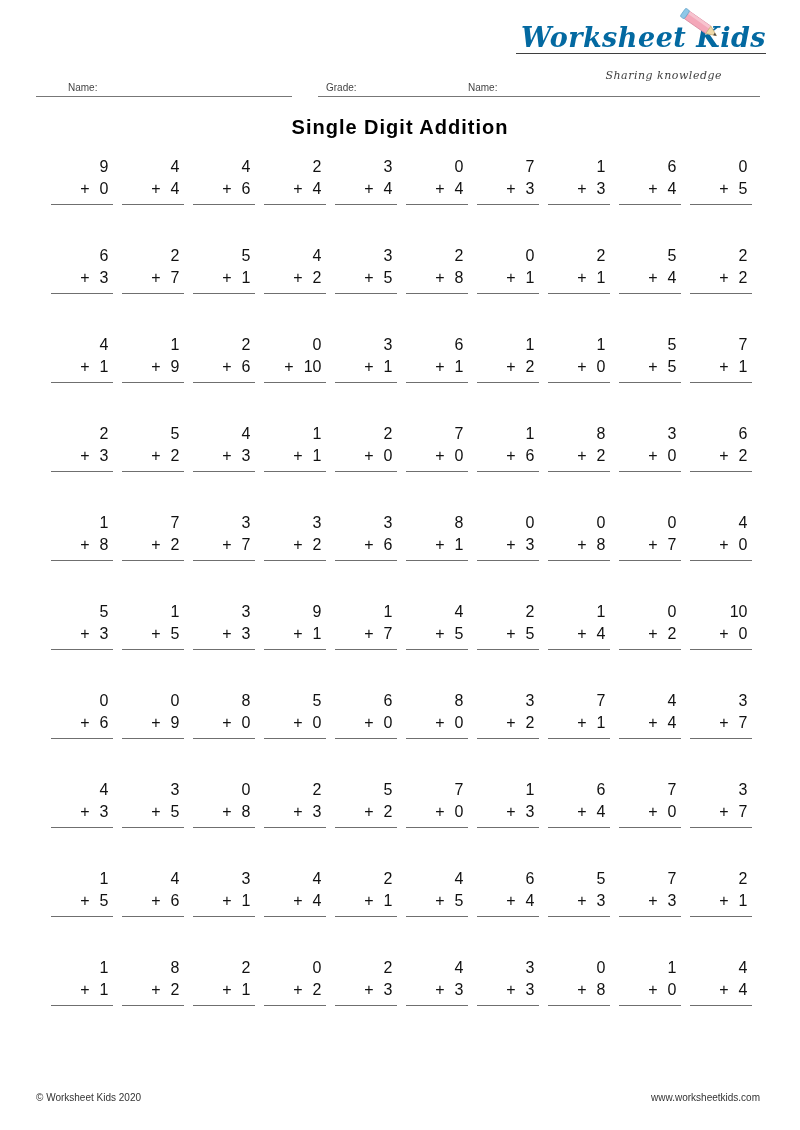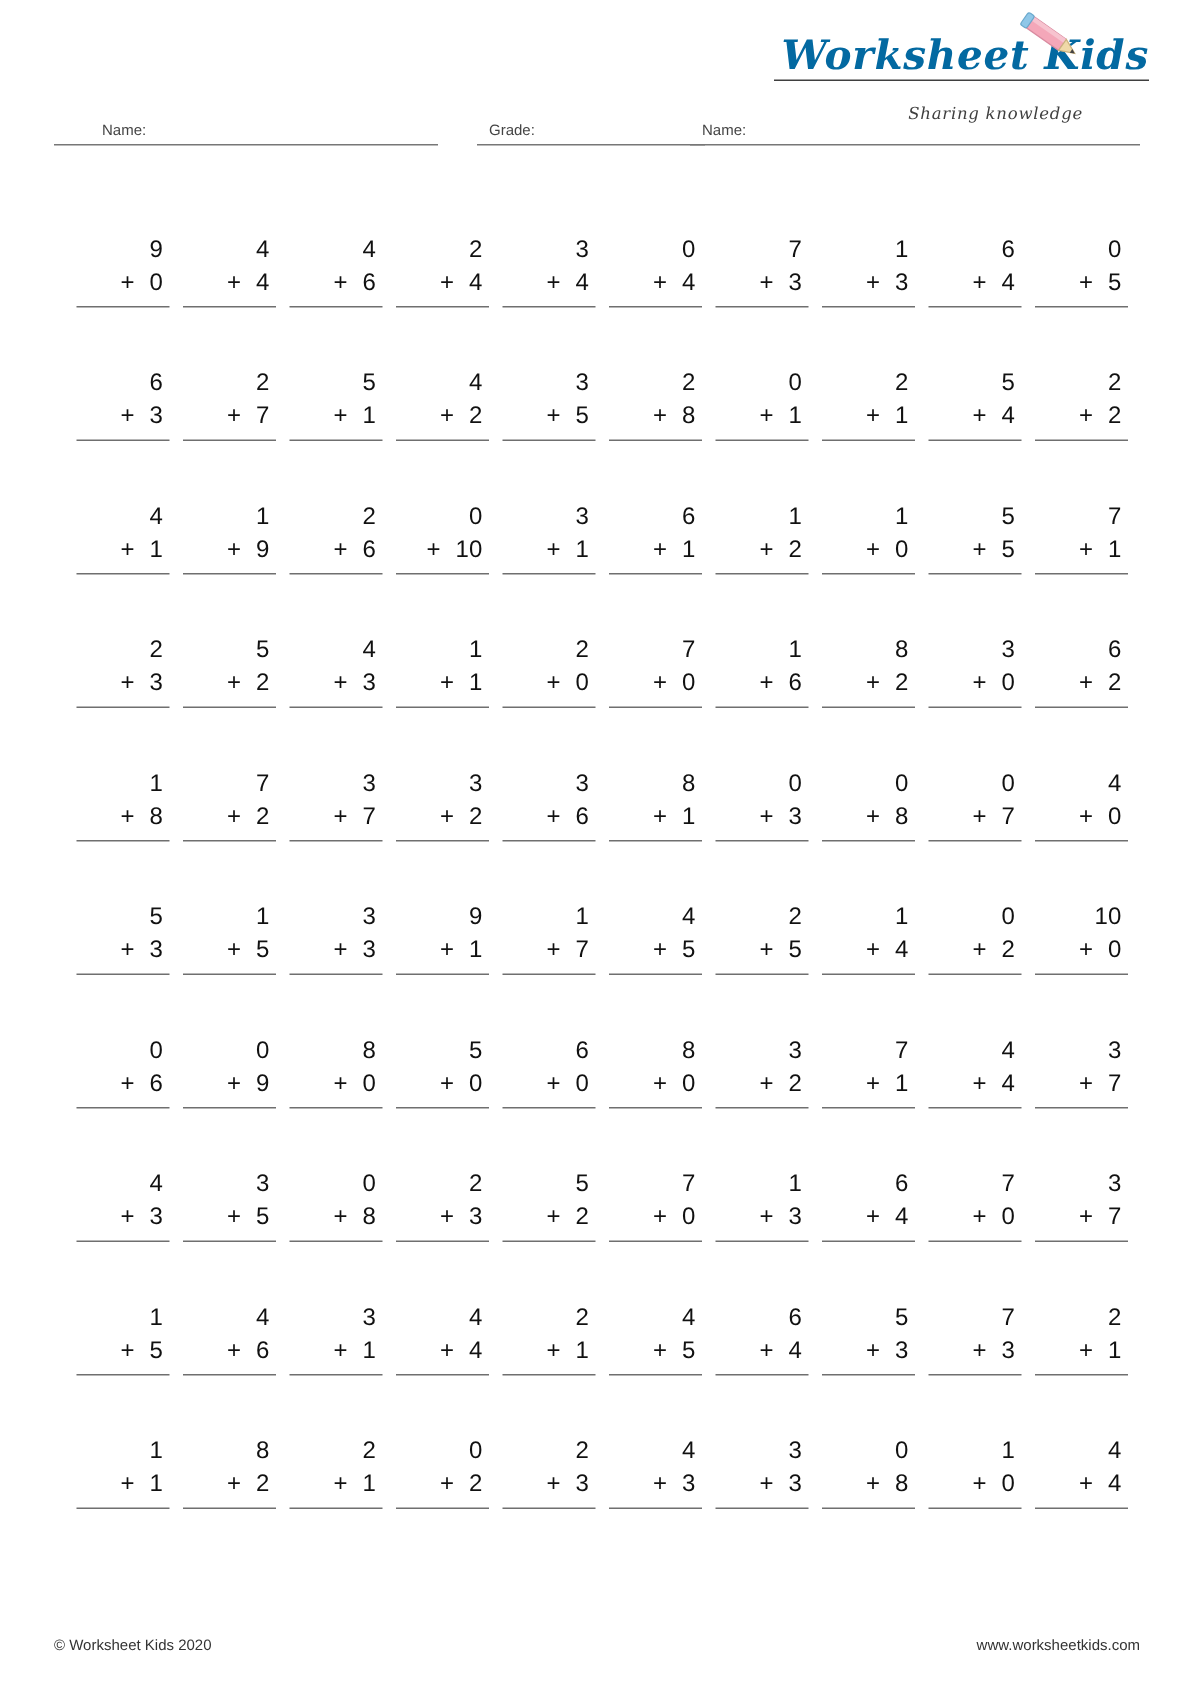--- a/index.html
+++ b/index.html
@@ -191,20 +191,21 @@
       <div class="info-label lbl-name">Name:</div>
       <div class="info-line ln-name"></div>
 
       <div class="info-label lbl-grade">Grade:</div>
       <div class="info-line ln-grade"></div>
 
       <div class="info-label lbl-date">Name:</div>
       <div class="info-line ln-date"></div>
     </div>
 
+    <div class="title">Single Digit Addition</div>
 
     <div class="grid" id="problem-grid">
         <div class="problem">
           <div class="prob-row">9</div>
           <div class="prob-row second">
             <span class="op">+</span>
             <span>0</span>
           </div>
           <div class="rule"></div>
         </div>

